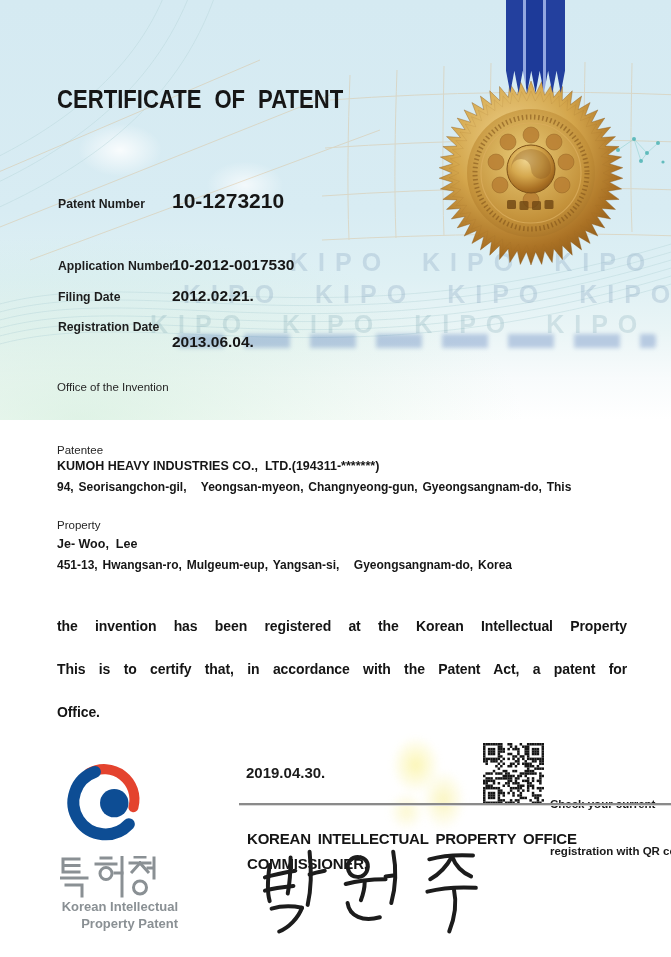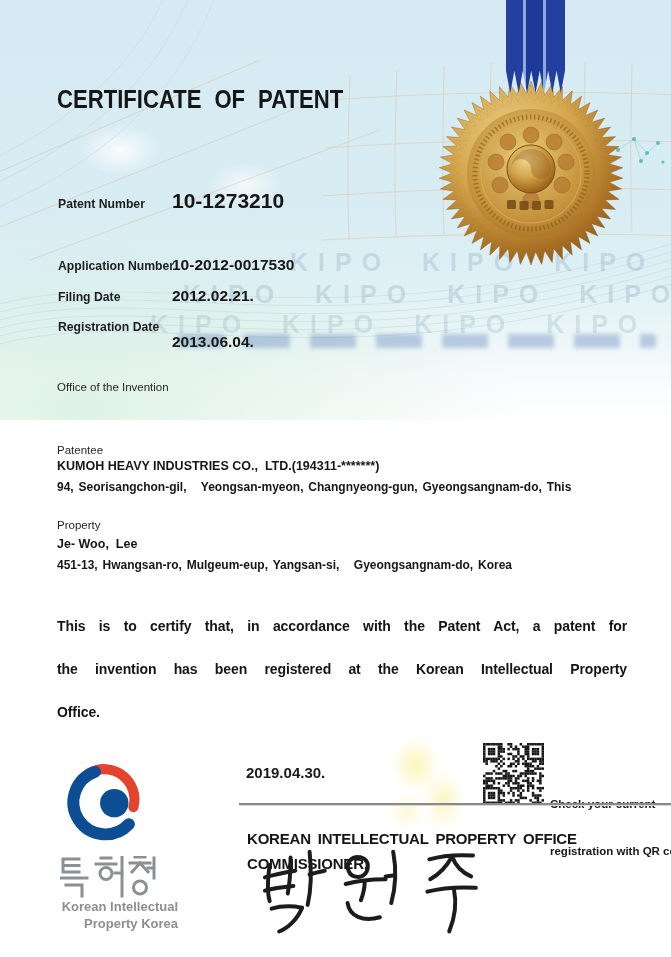--- a/index.html
+++ b/index.html
@@ -184,22 +184,22 @@
 
   <div class="sec-label" style="top:444px;">Patentee</div>
   <div class="sec-text" style="top:459px; font-size:12.5px;">KUMOH HEAVY INDUSTRIES CO.,  LTD.(194311-*******)</div>
   <div class="sec-text" style="top:480px; font-size:12px; word-spacing:1.5px;">94, Seorisangchon-gil,   Yeongsan-myeon, Changnyeong-gun, Gyeongsangnam-do, This</div>
 
   <div class="sec-label" style="top:519px;">Property</div>
   <div class="sec-text" style="top:537px; font-size:12.5px;">Je- Woo,  Lee</div>
   <div class="sec-text" style="top:558px; font-size:12px; word-spacing:1.5px;text-align:right;">451-13, Hwangsan-ro, Mulgeum-eup, Yangsan-si,   Gyeongsangnam-do, Korea</div>
 
   <div class="stmt">
+    <div class="jline">the invention has been registered at the Korean Intellectual Property</div>
     <div class="jline">This is to certify that, in accordance with the Patent Act, a patent for</div>
-    <div class="jline">the invention has been registered at the Korean Intellectual Property</div>
     <div>Office.</div>
   </div>
 
   <div class="issue-date">2019.04.30.</div>
 
   <svg id="qr" class="qr" width="61" height="61" viewBox="0 0 61 61" fill="#151515">
       <rect x="0.00" y="0.00" width="2.50" height="2.50"></rect>
       <rect x="2.44" y="0.00" width="2.50" height="2.50"></rect>
       <rect x="4.88" y="0.00" width="2.50" height="2.50"></rect>
       <rect x="7.32" y="0.00" width="2.50" height="2.50"></rect>
@@ -567,16 +567,16 @@
       <path d="M75,1 H85"></path>
       <path d="M70,7 H90"></path>
       <path d="M80,7 L72,16 M80,7 L88,16"></path>
       <path d="M94,2 V22 M88,12 H94"></path>
       <circle cx="80" cy="31.5" r="6.5"></circle>
     </g>
   </svg>
   <span class="sr-hidden">특허청</span>
   <div class="logo-en">
     <div>Korean Intellectual</div>
-    <div>Property Korea</div>
+    <div>Property Patent</div>
   </div>
 
 </div>
 
 </body></html>

